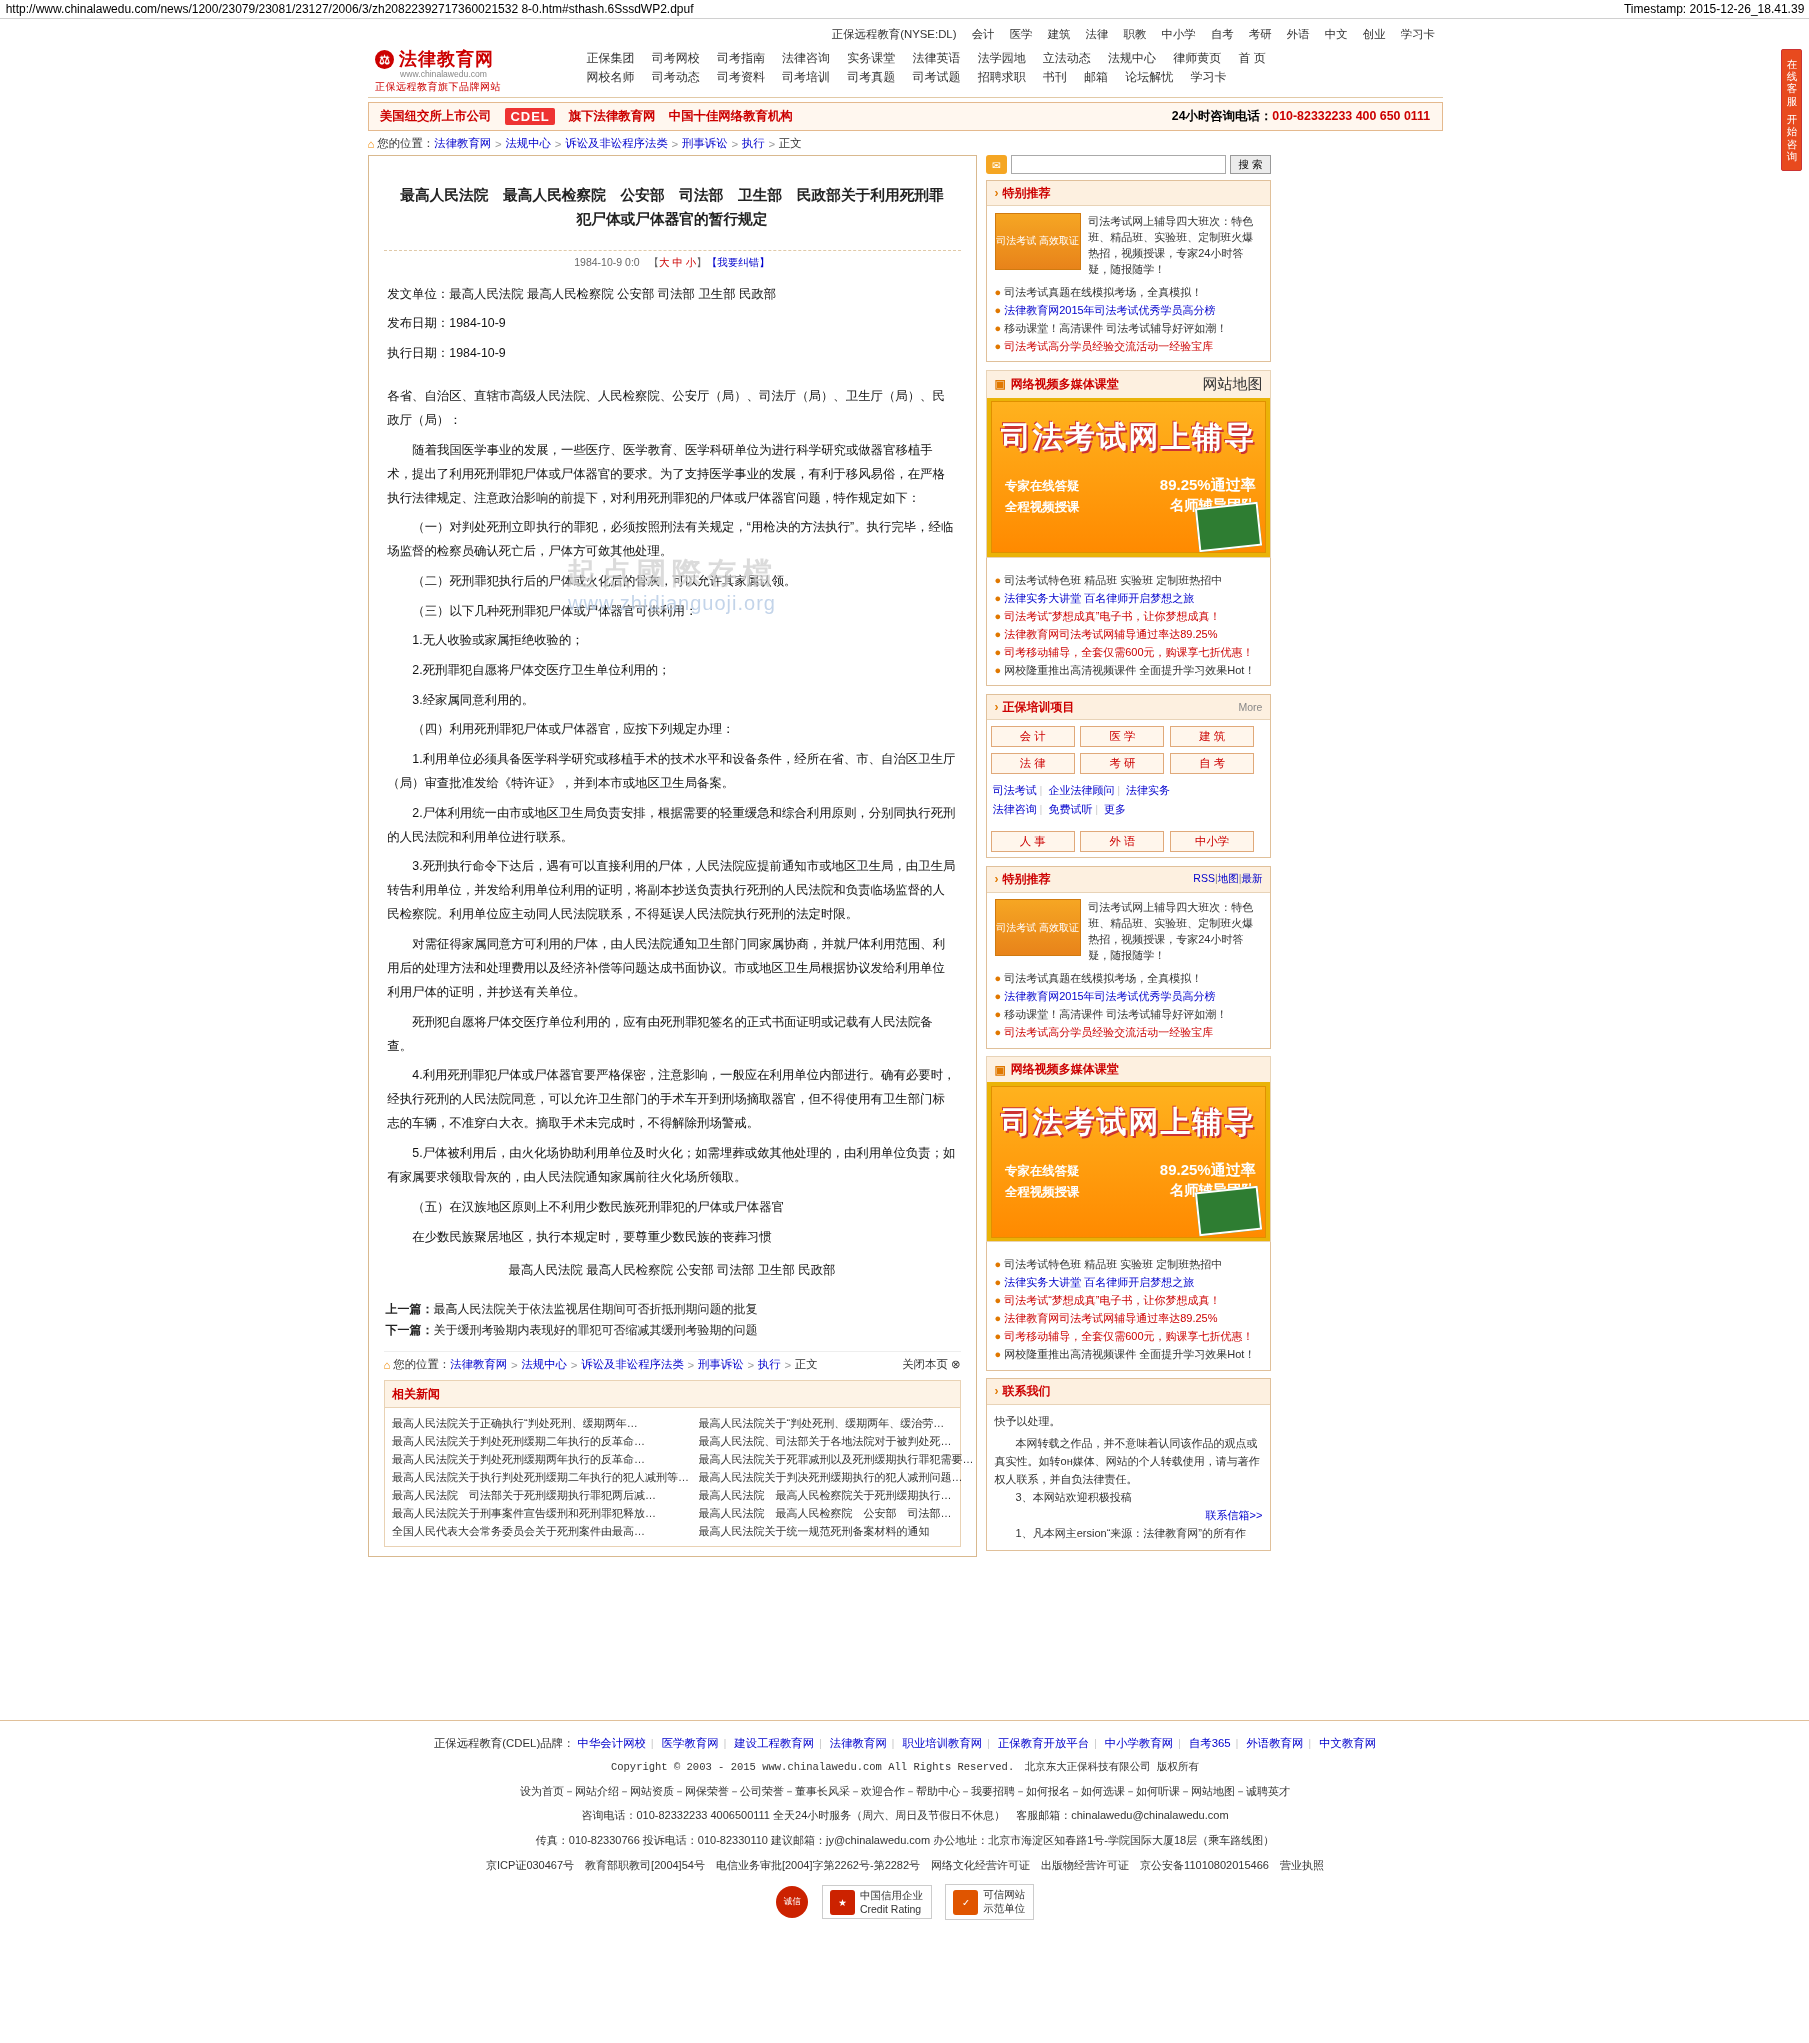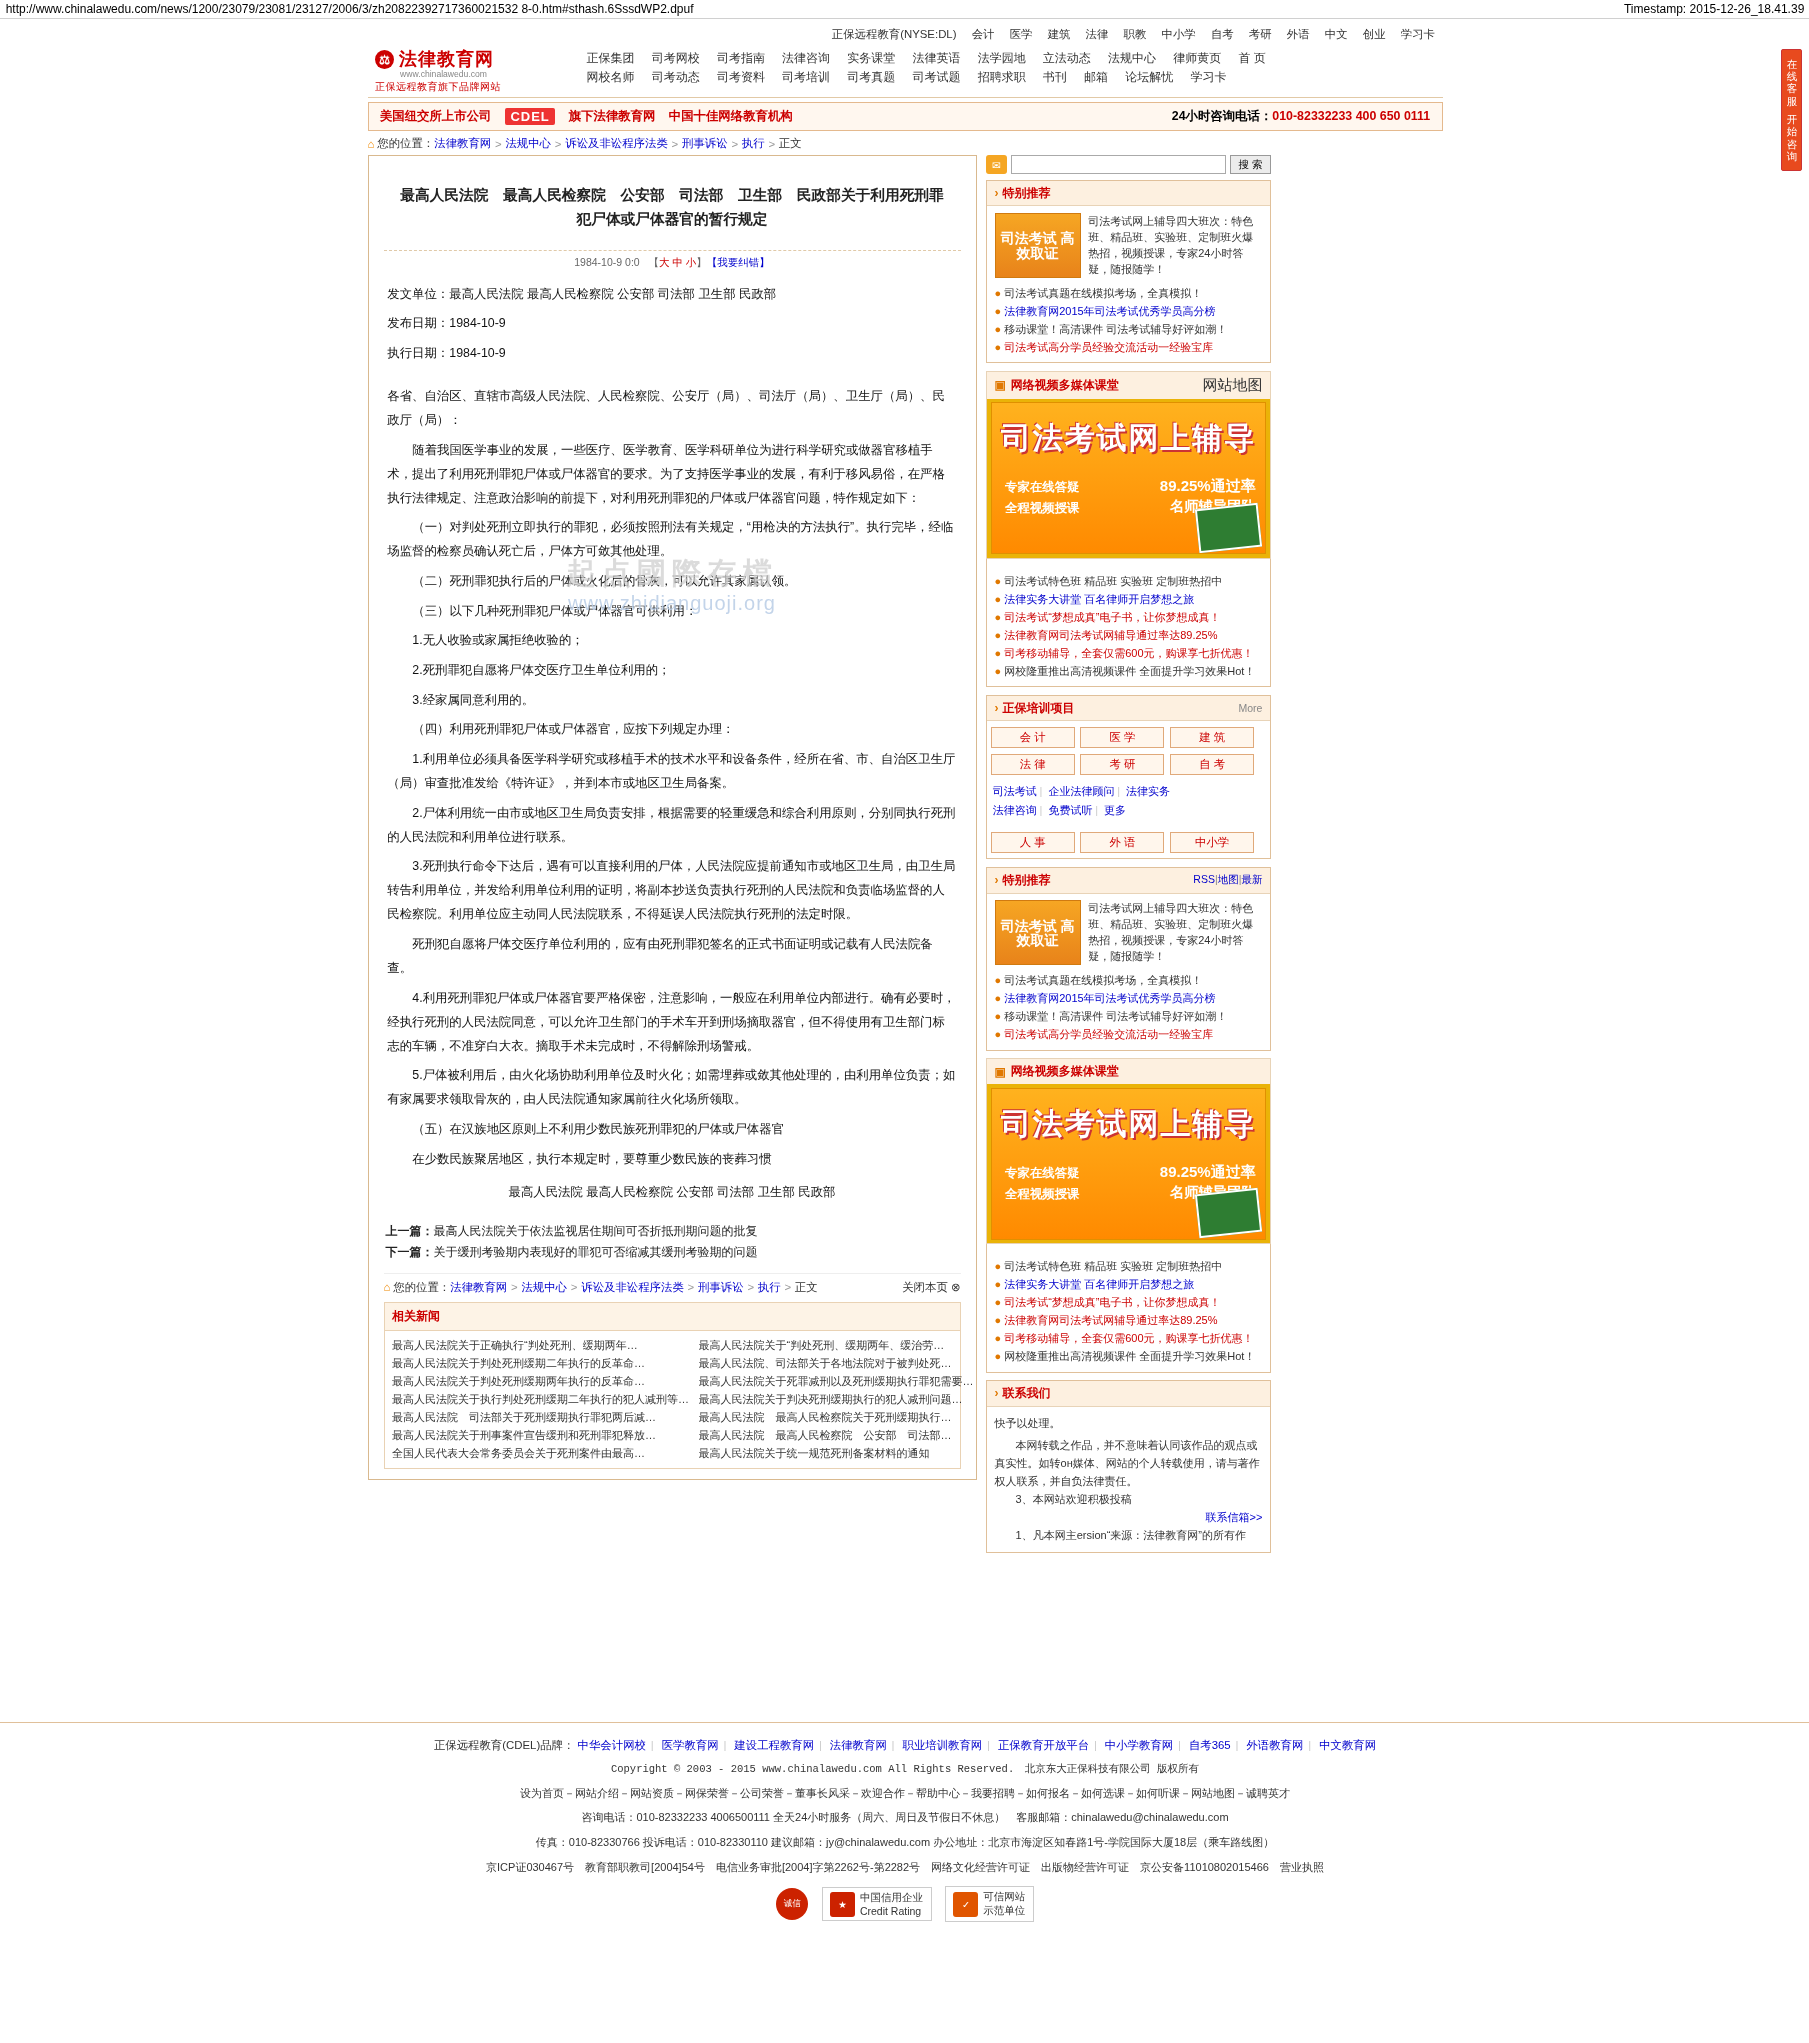--- a/index.html
+++ b/index.html
@@ -154,22 +154,22 @@
   .search-row{
     width:285px;display:flex;align-items:center;gap:3.8px;margin-bottom:5.7px;
   }
   .search-mail{width:21px;height:19px;background:#f5a623;border-radius:2.9px;
     display:flex;align-items:center;justify-content:center;color:#fff;font-size:10.5px;}
   .search-input{flex:1;height:19px;border:1px solid #aaa;background:#fff;font-size:10.5px;padding:0 3.8px;}
   .search-btn{height:19px;border:1px solid #999;background:#ececec;font-size:10.5px;padding:0 7.6px;cursor:pointer;}
 
   .promo{display:flex;gap:7.6px;}
   .promo-thumb{
-    width:86px;height:65px;background:linear-gradient(#f6a623,#e8831a);
-    border:1px solid #d07a10;color:#fff;font-size:14px;font-weight:bold;
+    width:86px;height:57px;background:linear-gradient(#f6a623,#e8831a);
+    border:1px solid #d07a10;color:#fff;font-size:10px;font-weight:normal;
     display:flex;align-items:center;justify-content:center;text-align:center;line-height:14.3px;
     flex-shrink:0;
   }
   .promo-text{font-size:11px;line-height:16px;color:#333;}
 
   .bullets{margin-top:5.7px;}
   .bullets div{font-size:11px;line-height:18px;color:#333;}
   .bullets .dot{color:#e07800;margin-right:2.9px;}
   .bullets .red{color:#c00;}
 
@@ -381,20 +381,21 @@
         <p class="indent">（一）对判处死刑立即执行的罪犯，必须按照刑法有关规定，“用枪决的方法执行”。执行完毕，经临场监督的检察员确认死亡后，尸体方可敛其他处理。</p>
         <p class="indent">（二）死刑罪犯执行后的尸体或火化后的骨灰，可以允许其家属认领。</p>
         <p class="indent">（三）以下几种死刑罪犯尸体或尸体器官可供利用：</p>
         <p class="indent">1.无人收验或家属拒绝收验的；</p>
         <p class="indent">2.死刑罪犯自愿将尸体交医疗卫生单位利用的；</p>
         <p class="indent">3.经家属同意利用的。</p>
         <p class="indent">（四）利用死刑罪犯尸体或尸体器官，应按下列规定办理：</p>
         <p class="indent">1.利用单位必须具备医学科学研究或移植手术的技术水平和设备条件，经所在省、市、自治区卫生厅（局）审查批准发给《特许证》，并到本市或地区卫生局备案。</p>
         <p class="indent">2.尸体利用统一由市或地区卫生局负责安排，根据需要的轻重缓急和综合利用原则，分别同执行死刑的人民法院和利用单位进行联系。</p>
         <p class="indent">3.死刑执行命令下达后，遇有可以直接利用的尸体，人民法院应提前通知市或地区卫生局，由卫生局转告利用单位，并发给利用单位利用的证明，将副本抄送负责执行死刑的人民法院和负责临场监督的人民检察院。利用单位应主动同人民法院联系，不得延误人民法院执行死刑的法定时限。</p>
+        <p class="indent">对需征得家属同意方可利用的尸体，由人民法院通知卫生部门同家属协商，并就尸体利用范围、利用后的处理方法和处理费用以及经济补偿等问题达成书面协议。市或地区卫生局根据协议发给利用单位利用尸体的证明，并抄送有关单位。</p>
         <p class="indent">死刑犯自愿将尸体交医疗单位利用的，应有由死刑罪犯签名的正式书面证明或记载有人民法院备查。</p>
         <p class="indent">4.利用死刑罪犯尸体或尸体器官要严格保密，注意影响，一般应在利用单位内部进行。确有必要时，经执行死刑的人民法院同意，可以允许卫生部门的手术车开到刑场摘取器官，但不得使用有卫生部门标志的车辆，不准穿白大衣。摘取手术未完成时，不得解除刑场警戒。</p>
         <p class="indent">5.尸体被利用后，由火化场协助利用单位及时火化；如需埋葬或敛其他处理的，由利用单位负责；如有家属要求领取骨灰的，由人民法院通知家属前往火化场所领取。</p>
         <p class="indent">（五）在汉族地区原则上不利用少数民族死刑罪犯的尸体或尸体器官</p>
         <p class="indent">在少数民族聚居地区，执行本规定时，要尊重少数民族的丧葬习惯</p>
         <p class="center" style="margin-top:9.5px;">最高人民法院 最高人民检察院 公安部 司法部 卫生部 民政部</p>
       </div>
 
       <div class="prevnext">
         <div>

